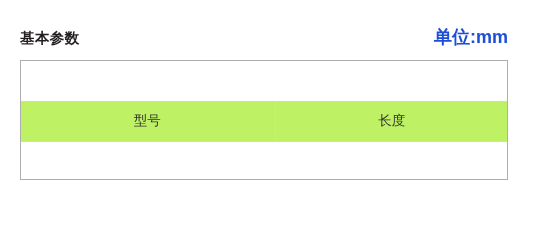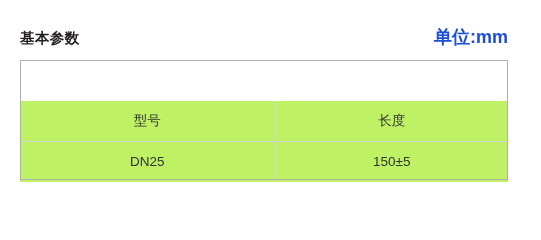--- a/index.html
+++ b/index.html
@@ -122,26 +122,18 @@
       <tr>
         <th>
           <span class="cell-text">型号</span>
         </th>
         <th>
           <span class="cell-text">长度</span>
         </th>
       </tr>
     </thead>
     <tbody>
-      <tr>
-        <td>
-          <span class="cell-text">DN25</span>
-        </td>
-        <td>
-          <span class="cell-text">150±5</span>
-        </td>
-      </tr>
     </tbody>
   </table>
 
   <div class="table-wrap"></div>
 
 </div>
 
 </body></html>

